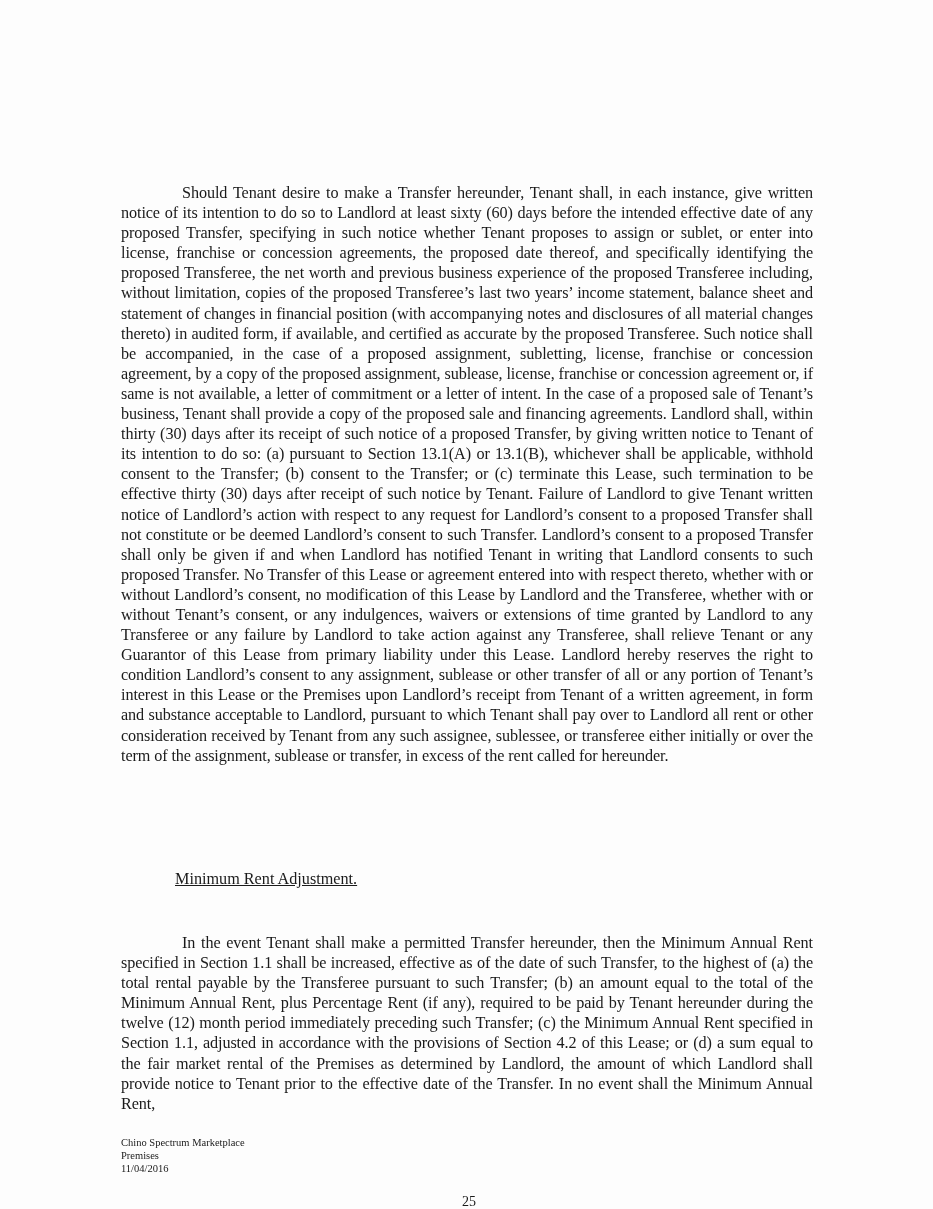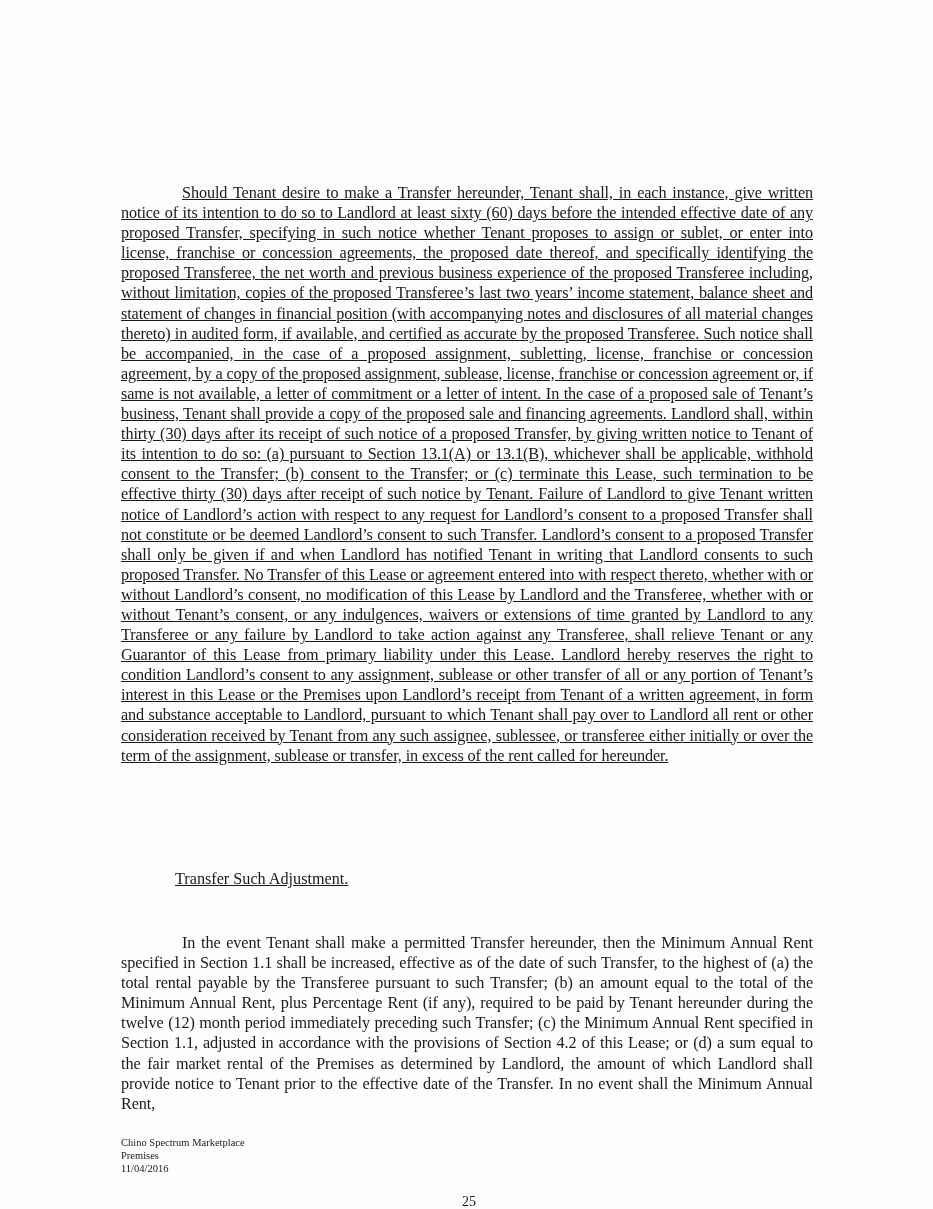--- a/index.html
+++ b/index.html
@@ -1,33 +1,33 @@
 <!DOCTYPE html>
 <html><head>
 <meta charset="utf-8">
 <style>
   html, body { margin: 0; padding: 0; background: #ffffff; }
   body { width: 933px; height: 1209px; position: relative; overflow: hidden;
          font-family: "Liberation Serif", serif; color: #1a1a1a; }
   .page { position: absolute; left: 0; top: 0; width: 933px; height: 1209px; background: #fdfdfd; }
   .body-text { position: absolute; left: 121px; width: 692px; font-size: 16.2px; line-height: 20.1px;
                text-align: justify; letter-spacing: -0.1px; }
-  .p1 { top: 183px; text-decoration: underline; }
+  .p1 { top: 183px; }
   .heading { position: absolute; left: 175px; top: 870px; font-size: 16.2px; text-decoration: underline; }
   .p2 { top: 933px; }
   .indent { text-indent: 61px; }
   .footer { position: absolute; left: 121px; top: 1136px; font-size: 10.5px; line-height: 13px; }
   .pagenum { position: absolute; left: 462px; top: 1146px; font-size: 14px; margin-top: 48px; }
 </style>
 </head>
 <body>
 
 <div class="page">
   <p class="body-text p1 indent" style="margin:0">Should Tenant desire to make a Transfer hereunder, Tenant shall, in each instance, give written notice of its intention to do so to Landlord at least sixty (60) days before the intended effective date of any proposed Transfer, specifying in such notice whether Tenant proposes to assign or sublet, or enter into license, franchise or concession agreements, the proposed date thereof, and specifically identifying the proposed Transferee, the net worth and previous business experience of the proposed Transferee including, without limitation, copies of the proposed Transferee’s last two years’ income statement, balance sheet and statement of changes in financial position (with accompanying notes and disclosures of all material changes thereto) in audited form, if available, and certified as accurate by the proposed Transferee.  Such notice shall be accompanied, in the case of a proposed assignment, subletting, license, franchise or concession agreement, by a copy of the proposed assignment, sublease, license, franchise or concession agreement or, if same is not available, a letter of commitment or a letter of intent.  In the case of a proposed sale of Tenant’s business, Tenant shall provide a copy of the proposed sale and financing agreements.  Landlord shall, within thirty (30) days after its receipt of such notice of a proposed Transfer, by giving written notice to Tenant of its intention to do so:  (a) pursuant to Section 13.1(A) or 13.1(B), whichever shall be applicable, withhold consent to the Transfer; (b) consent to the Transfer; or (c) terminate this Lease, such termination to be effective thirty (30) days after receipt of such notice by Tenant.  Failure of Landlord to give Tenant written notice of Landlord’s action with respect to any request for Landlord’s consent to a proposed Transfer shall not constitute or be deemed Landlord’s consent to such Transfer.  Landlord’s consent to a proposed Transfer shall only be given if and when Landlord has notified Tenant in writing that Landlord consents to such proposed Transfer.  No Transfer of this Lease or agreement entered into with respect thereto, whether with or without Landlord’s consent, no modification of this Lease by Landlord and the Transferee, whether with or without Tenant’s consent, or any indulgences, waivers or extensions of time granted by Landlord to any Transferee or any failure by Landlord to take action against any Transferee, shall relieve Tenant or any Guarantor of this Lease from primary liability under this Lease.  Landlord hereby reserves the right to condition Landlord’s consent to any assignment, sublease or other transfer of all or any portion of Tenant’s interest in this Lease or the Premises upon Landlord’s receipt from Tenant of a written agreement, in form and substance acceptable to Landlord, pursuant to which Tenant shall pay over to Landlord all rent or other consideration received by Tenant from any such assignee, sublessee, or transferee either initially or over the term of the assignment, sublease or transfer, in excess of the rent called for hereunder.</p>
-  <div class="heading">Transfer Such Adjustment.</div>
+  <div class="heading">Minimum Rent Adjustment.</div>
   <p class="body-text p2 indent" style="margin:0">In the event Tenant shall make a permitted Transfer hereunder, then the Minimum Annual Rent specified in Section 1.1 shall be increased, effective as of the date of such Transfer, to the highest of (a) the total rental payable by the Transferee pursuant to such Transfer; (b) an amount equal to the total of the Minimum Annual Rent, plus Percentage Rent (if any), required to be paid by Tenant hereunder during the twelve (12) month period immediately preceding such Transfer; (c) the Minimum Annual Rent specified in Section 1.1, adjusted in accordance with the provisions of Section 4.2 of this Lease; or (d) a sum equal to the fair market rental of the Premises as determined by Landlord, the amount of which Landlord shall provide notice to Tenant prior to the effective date of the Transfer.  In no event shall the Minimum Annual Rent,</p>
   <div class="footer">
     <div>Chino Spectrum Marketplace</div>
     <div>Premises</div>
     <div>11/04/2016</div>
   </div>
   <div class="pagenum">25</div>
 </div>
 
 </body></html>

